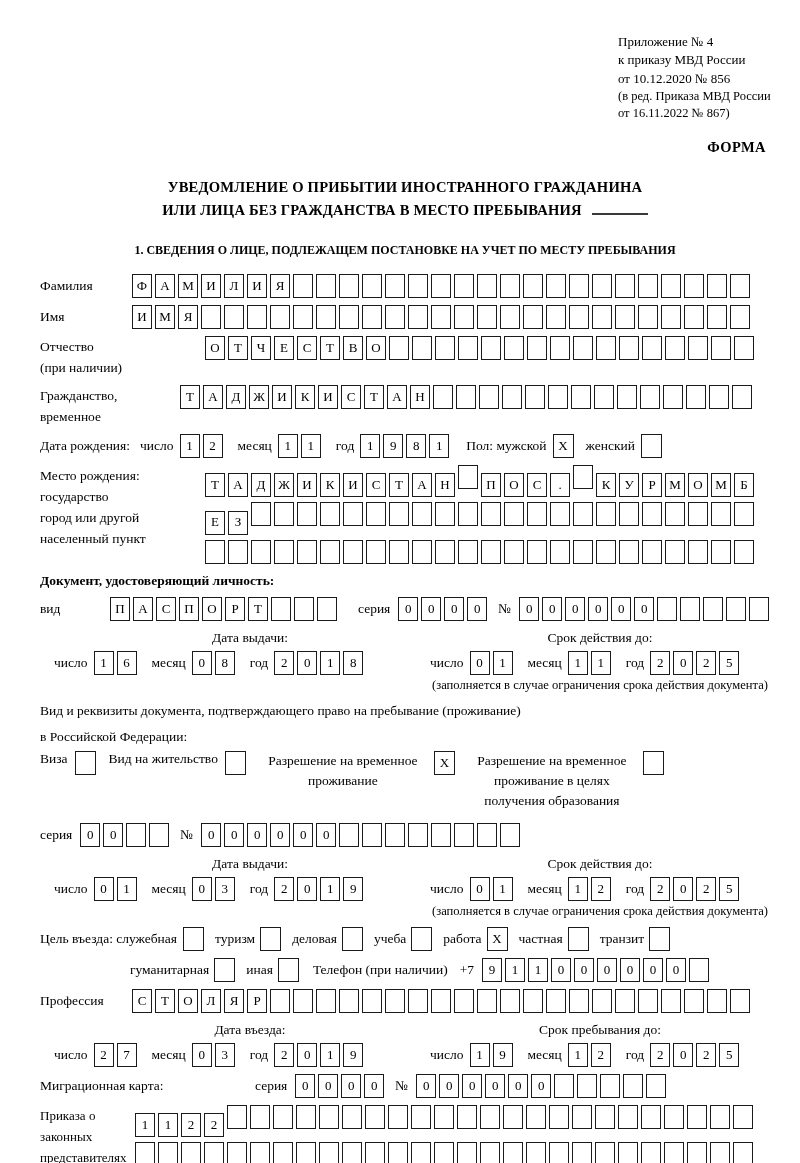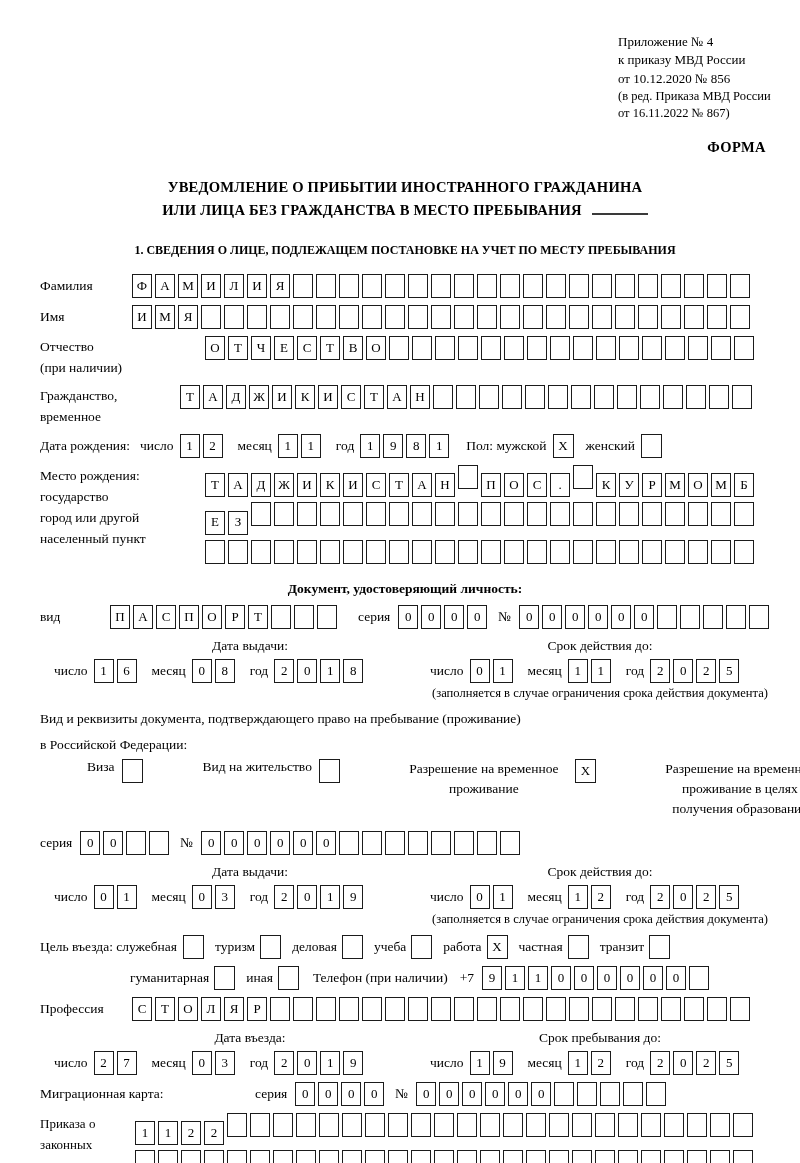--- a/index.html
+++ b/index.html
@@ -33,27 +33,27 @@
   .dgroup .dl:first-child{margin-left:0;}
   .dhead{display:flex;margin-top:9px;}
   .dh-left{width:390px;text-align:center;padding-left:30px;box-sizing:border-box;}
   .dh-right{flex:1;text-align:center;}
   .dvals{display:flex;margin-top:4px;align-items:center;padding-left:14px;}
   .dv-left{width:376px;flex:none;}
   .note{text-align:right;font-size:12.6px;margin-top:3px;padding-right:2px;}
   .plain{margin-top:9px;}
   .permits{margin-top:5px;}
   .permit{display:inline-flex;align-items:flex-start;margin-right:13px;}
-  .plab{white-space:nowrap;margin-left:47px;}
+  .plab{white-space:nowrap;}
   .plab.multi{white-space:normal;text-align:center;width:168px;line-height:1.5;}
   .permit .chk{margin-left:7px;margin-top:0;}
   .opts{display:inline-flex;align-items:flex-start;}
   .opt{display:inline-flex;align-items:center;margin-left:11px;}
   .opt .chk{margin-left:5px;}
-  .dochead{text-align:center;font-weight:bold;margin-top:8px;}
+  .dochead{text-align:left;font-weight:bold;}
   .ml8{margin-left:8px;}.ml10{margin-left:10px;}.ml12{margin-left:12px;}.ml14{margin-left:14px;}.ml18{margin-left:18px;}
 </style>
 </head>
 <body>
 
 <div class="page">
 
   <div class="appendix">
     <div>Приложение № 4</div>
     <div>к приказу МВД России</div>

